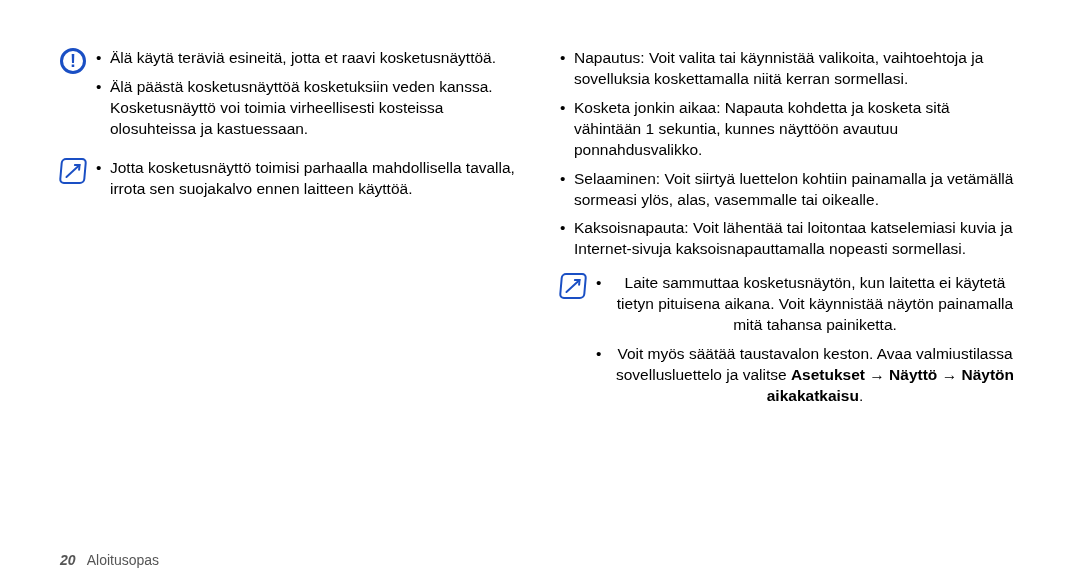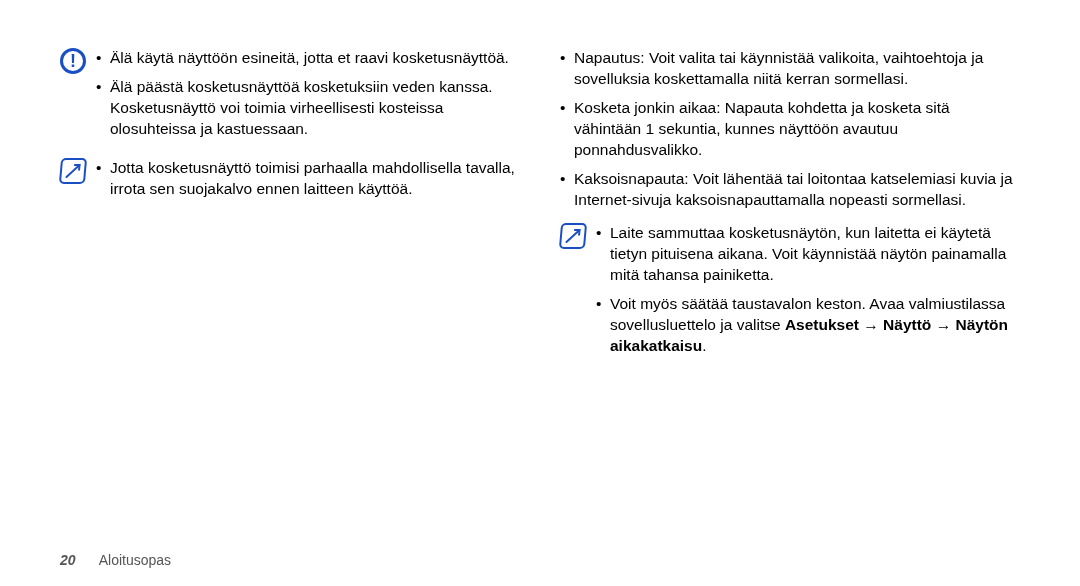--- a/index.html
+++ b/index.html
@@ -20,37 +20,37 @@
     font-size: 16px; font-weight: 700; transform: skewX(-5deg);
   }
   .icon-note svg { width: 16px; height: 16px; }
   .content { flex: 1; }
   ul { list-style: none; padding-left: 0; }
   li { position: relative; padding-left: 14px; margin-bottom: 8px; }
   li::before { content: "•"; position: absolute; left: 0; top: 0; }
   .lead { margin-bottom: 8px; padding-left: 0; }
   .bold { font-weight: 700; }
   .footer { position: absolute; left: 60px; bottom: 18px; font-size: 14px; }
-  .footer .pg { font-style: italic; font-weight: 700; color: #555; margin-right: 20px; }
+  .footer .pg { font-style: italic; font-weight: 700; color: #555; margin-right: 8px; }
   .footer .section { color: #555; }
 </style>
 </head>
 <body>
 
 <div class="page">
   <div class="cols">
 
     <div class="col">
       <div class="block">
         <div class="icon-col">
           <div class="icon icon-excl"></div>
         </div>
         <div class="content">
           <ul>
-            <li>Älä käytä näyttöön esineitä, jotta et raavi kosketusnäyttöä.</li>
+            <li>Älä käytä teräviä esineitä, jotta et raavi kosketusnäyttöä.</li>
             <li>Älä päästä kosketusnäyttöä kosketuksiin veden kanssa. Kosketusnäyttö voi toimia virheellisesti kosteissa olosuhteissa ja kastuessaan.</li>
           </ul>
         </div>
       </div>
 
       <div class="block">
         <div class="icon-col">
           <div class="icon-note">
             <svg viewBox="0 0 24 24" fill="none" stroke="#1a4fc4" stroke-width="3" stroke-linecap="round">
               <path d="M3 21 L21 3"></path>
@@ -63,24 +63,25 @@
             <li>Jotta kosketusnäyttö toimisi parhaalla mahdollisella tavalla, irrota sen suojakalvo ennen laitteen käyttöä.</li>
           </ul>
         </div>
       </div>
     </div>
 
     <div class="col">
       <ul>
         <li>Napautus: Voit valita tai käynnistää valikoita, vaihtoehtoja ja sovelluksia koskettamalla niitä kerran sormellasi.</li>
         <li>Kosketa jonkin aikaa: Napauta kohdetta ja kosketa sitä vähintään 1 sekuntia, kunnes näyttöön avautuu ponnahdusvalikko.</li>
+        <li>Selaaminen: Voit siirtyä luettelon kohtiin painamalla ja vetämällä sormeasi ylös, alas, vasemmalle tai oikealle.</li>
         <li>Kaksoisnapauta: Voit lähentää tai loitontaa katselemiasi kuvia ja Internet-sivuja kaksoisnapauttamalla nopeasti sormellasi.</li>
       </ul>
 
-      <div class="block" style="margin-top:13px;">
+      <div class="block" style="margin-top:13px;text-align:center;">
         <div class="icon-col">
           <div class="icon-note">
             <svg viewBox="0 0 24 24" fill="none" stroke="#1a4fc4" stroke-width="3" stroke-linecap="round">
               <path d="M3 21 L21 3"></path>
               <path d="M14 3 L21 3 L21 10"></path>
             </svg>
           </div>
         </div>
         <div class="content">
           <ul>

